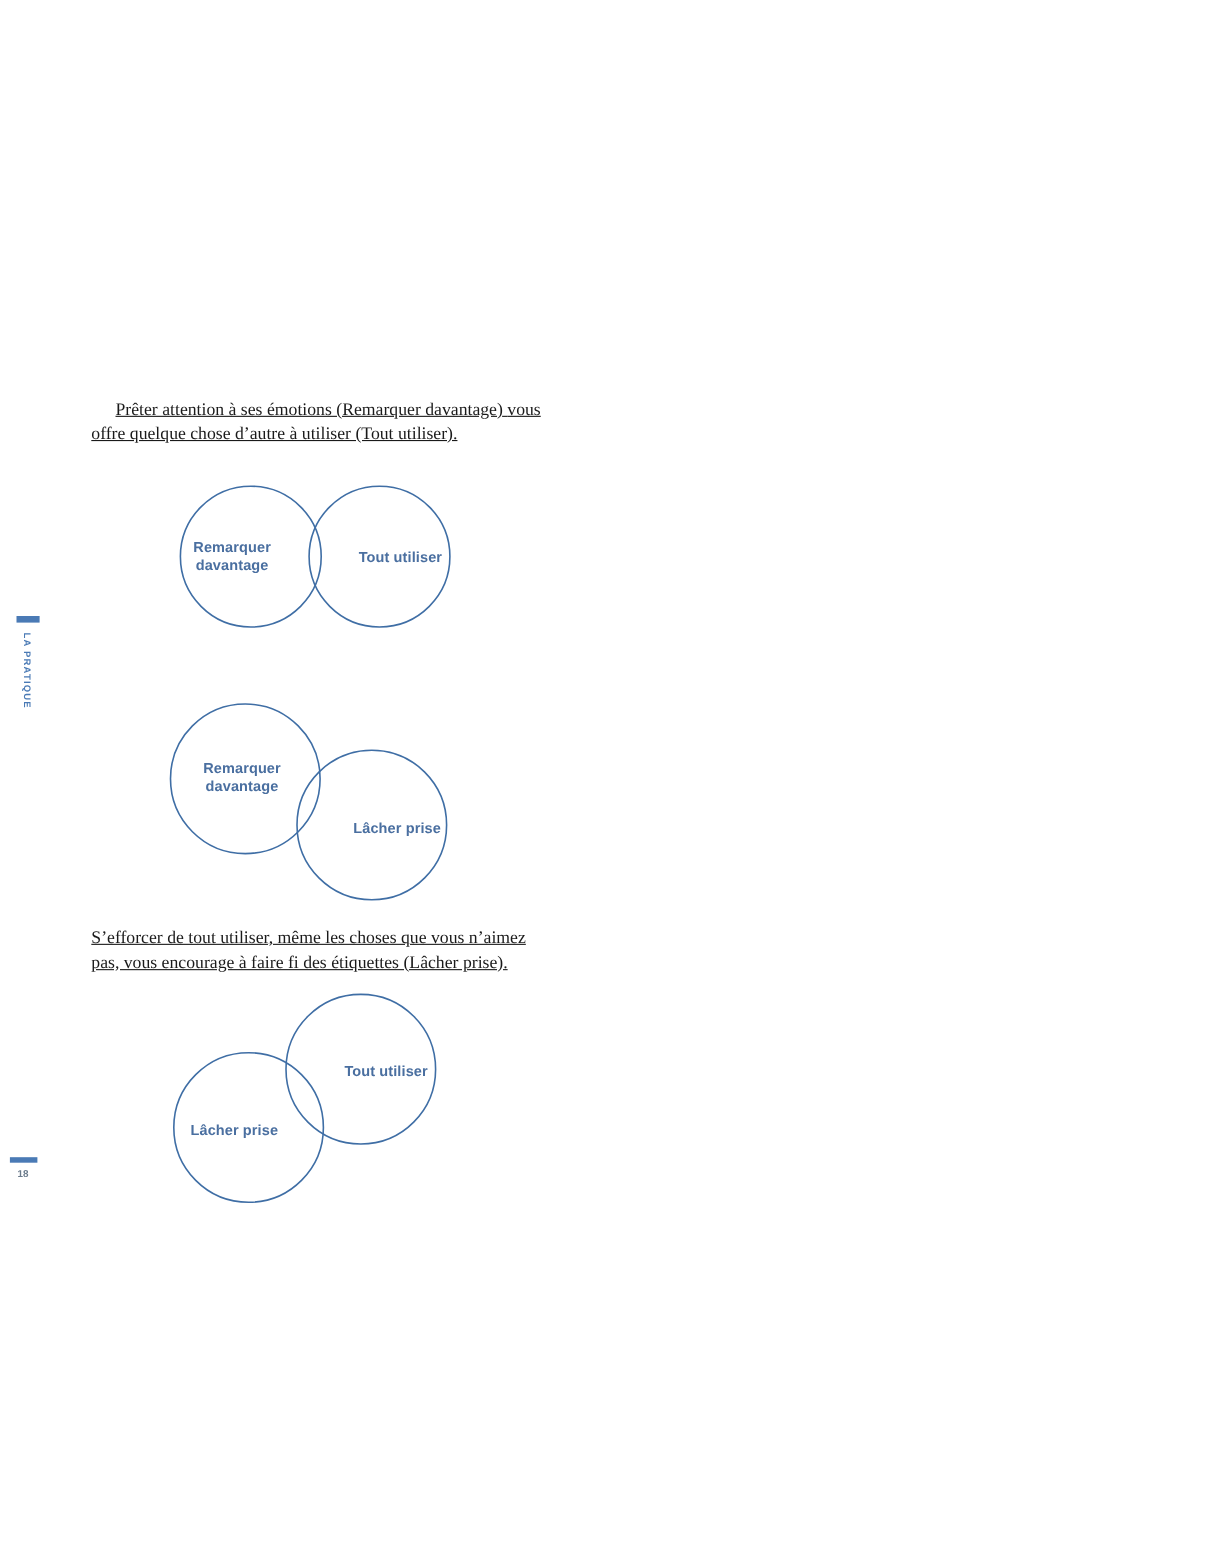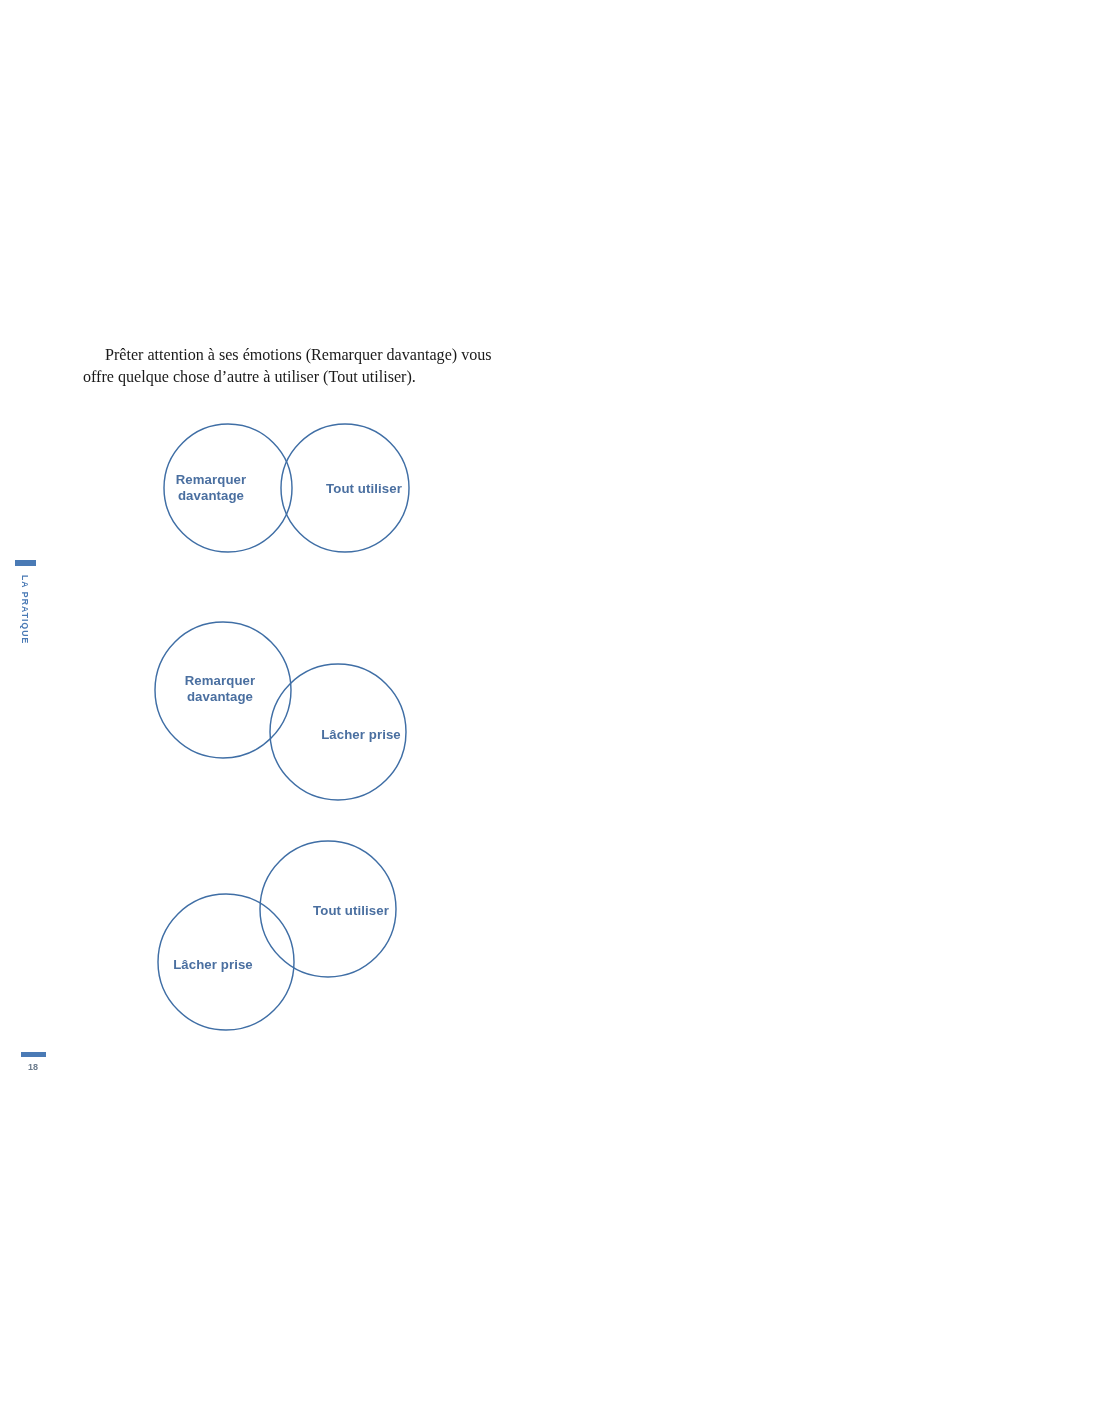--- a/index.html
+++ b/index.html
@@ -32,21 +32,21 @@
   .page-right { left: 550px; }
 
   
   .column {
     position: absolute;
     width: 420px;
     font-size: 16.1px;
     line-height: 22.2px;
     text-align: left;
   }
-  .col-left  { left: 83px;  top: 344px; }
+  .col-left  { left: 83px;  top: 362px; text-decoration: underline; }
 
   .para {
     margin: 0;
   }
   .para-hang   { text-indent: 22px; }
   .ital { font-style: italic; }
 
   .block-gap-a { height: 26px; }
   .block-gap-b { height: 22px; }
 
@@ -95,21 +95,21 @@
     white-space: nowrap;
     display: inline-block;
   }
 
   
   .folio {
     position: absolute;
     width: 26px;
     text-align: center;
   }
-  .folio-left  { left: 20px;   top: 1052px; }
+  .folio-left  { left: 8px;   top: 1052px; }
   .folio-bar {
     width: 25px;
     height: 5px;
     background: #4a7ab5;
     margin: 0 auto 5px auto;
   }
   .folio-num {
     font-family: "Liberation Sans", sans-serif;
     font-size: 9px;
     font-weight: 600;
@@ -158,20 +158,21 @@
           <circle class="venn-circle" cx="140" cy="78" r="68"></circle>
           <circle class="venn-circle" cx="255" cy="120" r="68"></circle>
           <text class="venn-label" x="137" y="73" text-anchor="middle">Remarquer</text>
           <text class="venn-label" x="137" y="89" text-anchor="middle">davantage</text>
           <text class="venn-label" x="278" y="127" text-anchor="middle">Lâcher prise</text>
         </svg>
       </div>
 
       <div class="block-gap-b"></div>
 
+      <p class="para">S’efforcer de tout utiliser, même les choses que vous n’aimez pas, vous encourage à faire fi des étiquettes (Lâcher prise).</p>
 
       <div class="venn" style="margin-top:10px;">
         <svg width="420" height="185" viewBox="0 0 420 185" aria-hidden="true">
           <circle class="venn-circle" cx="245" cy="75" r="68"></circle>
           <circle class="venn-circle" cx="143" cy="128" r="68"></circle>
           <text class="venn-label" x="268" y="81" text-anchor="middle">Tout utiliser</text>
           <text class="venn-label" x="130" y="135" text-anchor="middle">Lâcher prise</text>
         </svg>
       </div>
 

